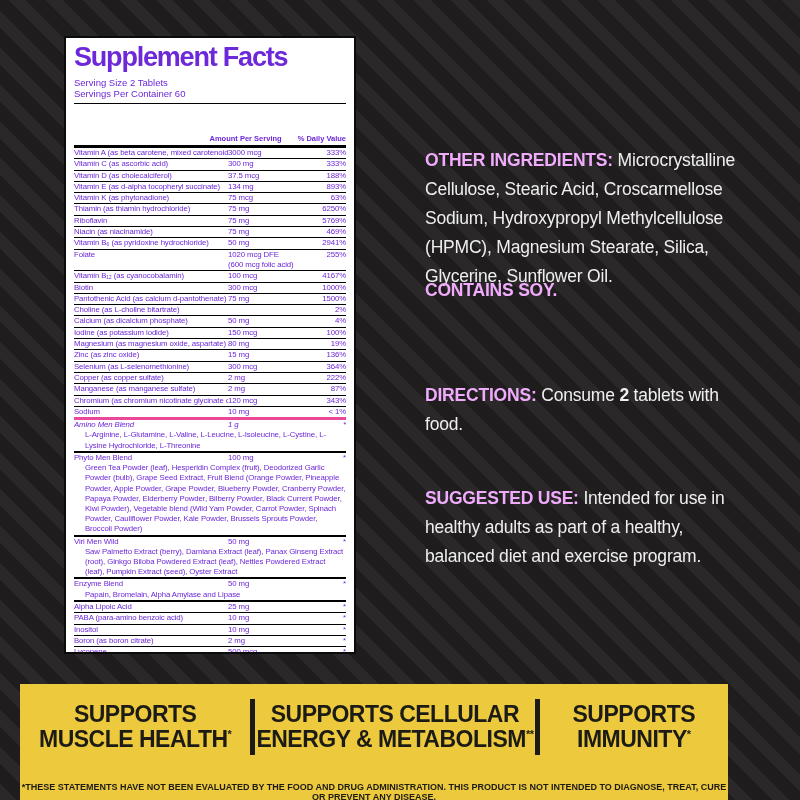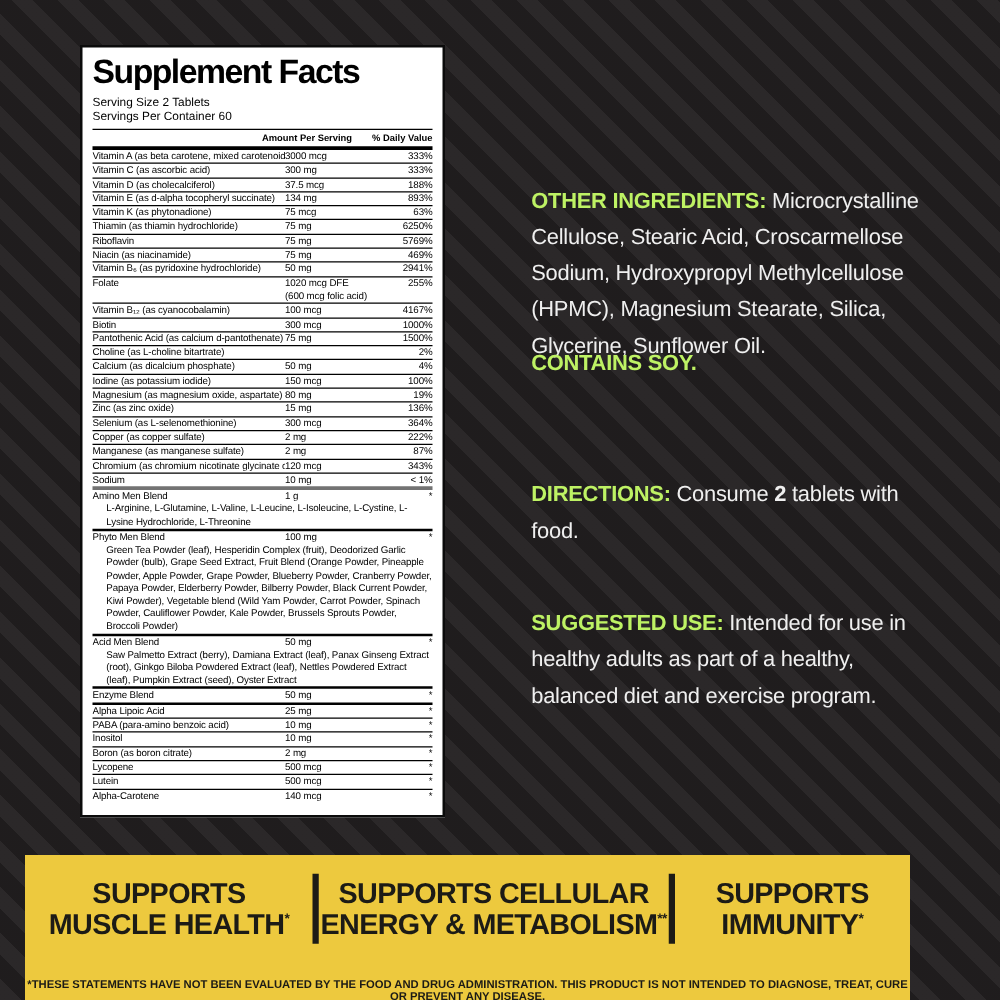--- a/index.html
+++ b/index.html
@@ -5,38 +5,38 @@
   html,body{margin:0;padding:0;}
   body{
     width:800px;height:800px;position:relative;overflow:hidden;
     background:repeating-linear-gradient(45deg, rgba(255,255,255,0.03) 0 12px, rgba(0,0,0,0.14) 12px 26px), #242122;
     font-family:"Liberation Sans", sans-serif;
   }
   
   .sf-panel{
     position:absolute;left:64px;top:36px;width:292px;height:618px;
     background:#ffffff;border:2px solid #0b0b0b;box-sizing:border-box;
-    padding:5px 8px 4px 8px;color:#000000;overflow:hidden;
+    padding:5px 8px 4px 8px;color:#6d28d9;overflow:hidden;
   }
   .sf-title{font-size:27px;font-weight:bold;letter-spacing:-1.2px;line-height:1;margin:1px 0 6px 0;}
   .sf-serving{font-size:9.5px;line-height:11px;}
   .sf-headrule{border-top:1px solid #000;margin-top:4px;}
-  .sf-colhead{display:flex;justify-content:flex-end;gap:16px;font-size:7.5px;font-weight:bold;padding:2px 0 2px 0;}
+  .sf-colhead{display:flex;justify-content:flex-end;gap:16px;font-size:7.5px;font-weight:bold;padding:2px 0 2px 0;margin-top:28px;}
   .sf-colrule{border-top:3px solid #000;}
   .sf-row{display:flex;border-top:1px solid #000;font-size:7.8px;line-height:10.3px;letter-spacing:-0.1px;}
   .sf-row.first{border-top:none;}
   .sf-row.med{border-top:2px solid #000;}
-  .sf-row.thick{border-top:3px solid #737373;}
+  .sf-row.thick{border-top:3px solid #ec4899;font-style:italic;}
   .cell-name{flex:1;white-space:nowrap;overflow:hidden;}
   .cell-amt{width:78px;flex:none;}
   .cell-dv{width:40px;flex:none;text-align:right;}
   .sf-sub{font-size:7.8px;line-height:10.2px;letter-spacing:-0.1px;padding-left:11px;}
   
   .rc{position:absolute;left:425px;width:332px;color:#efefef;font-size:17.5px;line-height:29px;letter-spacing:-0.2px;}
-  .rc-label{font-weight:bold;color:#bef264;}
+  .rc-label{font-weight:bold;color:#f0abfc;}
   .rc-bold{font-weight:bold;}
   #block-other{top:146px;}
   #block-soy{top:276px;}
   #block-directions{top:381px;}
   #block-suggested{top:464px;margin-top:20px;}
   
   .banner{position:absolute;left:0;top:684px;width:708px;height:116px;margin-left:20px;}
   .banner-row{display:flex;align-items:center;height:82px;padding-top:4px;box-sizing:border-box;}
   .seg{text-align:center;font-weight:bold;font-size:23px;line-height:25px;color:#1c1b16;letter-spacing:-0.5px;}
   .seg sup{font-size:11px;line-height:0;}
@@ -234,34 +234,35 @@
       <div class="sf-sub">L-Arginine, L-Glutamine, L-Valine, L-Leucine, L-Isoleucine, L-Cystine, L-Lysine Hydrochloride, L-Threonine</div>
       <div class="sf-row med">
         <div class="cell-name">Phyto Men Blend</div>
         <div class="cell-amt">
           <div>100 mg</div>
         </div>
         <div class="cell-dv">*</div>
       </div>
       <div class="sf-sub">Green Tea Powder (leaf), Hesperidin Complex (fruit), Deodorized Garlic Powder (bulb), Grape Seed Extract, Fruit Blend (Orange Powder, Pineapple Powder, Apple Powder, Grape Powder, Blueberry Powder, Cranberry Powder, Papaya Powder, Elderberry Powder, Bilberry Powder, Black Current Powder, Kiwi Powder), Vegetable blend (Wild Yam Powder, Carrot Powder, Spinach Powder, Cauliflower Powder, Kale Powder, Brussels Sprouts Powder, Broccoli Powder)</div>
       <div class="sf-row med">
-        <div class="cell-name">Acid Men Blend</div>
+        <div class="cell-name">Viri Men Wild</div>
         <div class="cell-amt">
           <div>50 mg</div>
         </div>
         <div class="cell-dv">*</div>
       </div>
       <div class="sf-sub">Saw Palmetto Extract (berry), Damiana Extract (leaf), Panax Ginseng Extract (root), Ginkgo Biloba Powdered Extract (leaf), Nettles Powdered Extract (leaf), Pumpkin Extract (seed), Oyster Extract</div>
       <div class="sf-row med">
         <div class="cell-name">Enzyme Blend</div>
         <div class="cell-amt">
           <div>50 mg</div>
         </div>
         <div class="cell-dv">*</div>
       </div>
+      <div class="sf-sub">Papain, Bromelain, Alpha Amylase and Lipase</div>
       <div class="sf-row med">
         <div class="cell-name">Alpha Lipoic Acid</div>
         <div class="cell-amt">
           <div>25 mg</div>
         </div>
         <div class="cell-dv">*</div>
       </div>
       <div class="sf-row">
         <div class="cell-name">PABA (para-amino benzoic acid)</div>
         <div class="cell-amt">

